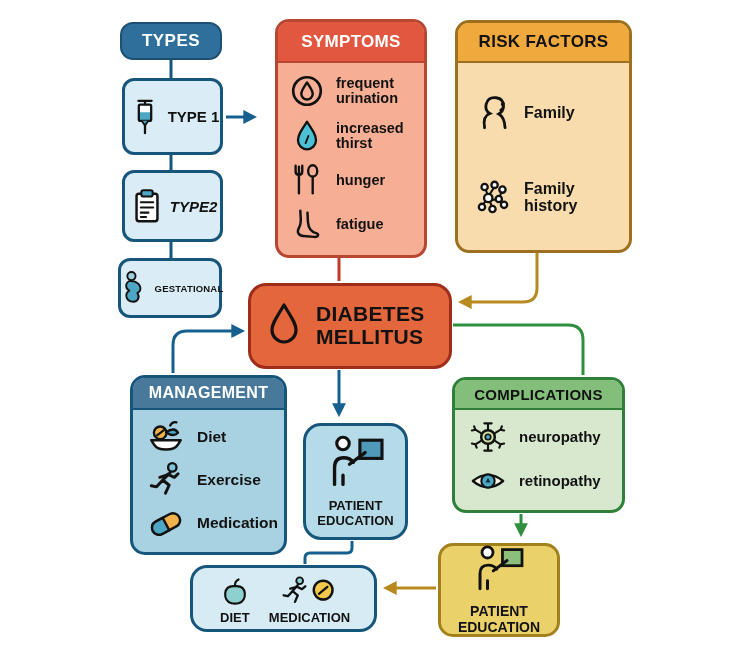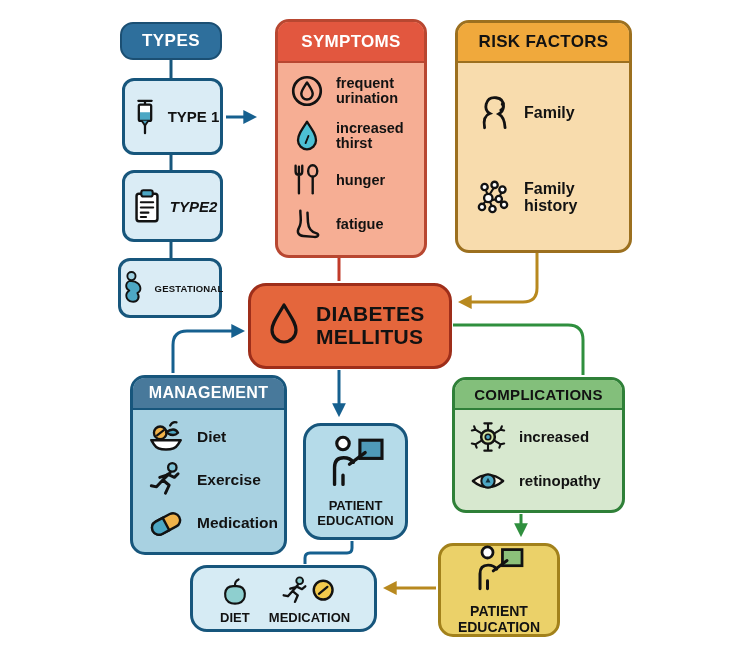--- a/index.html
+++ b/index.html
@@ -251,21 +251,21 @@
     <div class="panel-header">
       <span>COMPLICATIONS</span>
     </div>
     <div class="rows">
       <div class="row">
         <svg class="icn" width="42" height="42" viewBox="0 0 40 40">
           <path d="M20,13.5 V7 M16.5,7 h7 M13.8,16.5 L8,13 M8,13 l-1.2,-3.2 M8,13 l-3.4,.8 M26.2,16.5 L32,13 M32,13 l1.2,-3.2 M32,13 l3.4,.8 M20,26.5 V33 M16.5,33 h7 M13.8,23.5 L8,27 M8,27 l-3.4,-.8 M8,27 l1.2,3.2 M26.2,23.5 L32,27 M32,27 l3.4,-.8 M32,27 l-1.2,3.2" stroke="#121212" stroke-width="2" fill="none" stroke-linecap="round"></path>
           <circle cx="20" cy="20" r="6.5" fill="#cfe0a0" stroke="#121212" stroke-width="2.4"></circle>
           <circle cx="20" cy="20" r="2.6" fill="#4da7c4" stroke="#121212" stroke-width="1.6"></circle>
         </svg>
-        <span class="lbl">increased</span>
+        <span class="lbl">neuropathy</span>
       </div>
       <div class="row">
         <svg class="icn" width="42" height="38" viewBox="0 0 40 40">
           <path d="M4,20 Q20,7 36,20 Q20,33 4,20 Z" fill="#f7f3e2" stroke="#121212" stroke-width="2.4" stroke-linejoin="round"></path>
           <circle cx="20" cy="20" r="7" fill="#4da7c4" stroke="#121212" stroke-width="2.2"></circle>
           <path d="M20,16.5 l2.6,5 h-5.2 z" fill="#10303c"></path>
         </svg>
         <span class="lbl">retinopathy</span>
       </div>
     </div>

